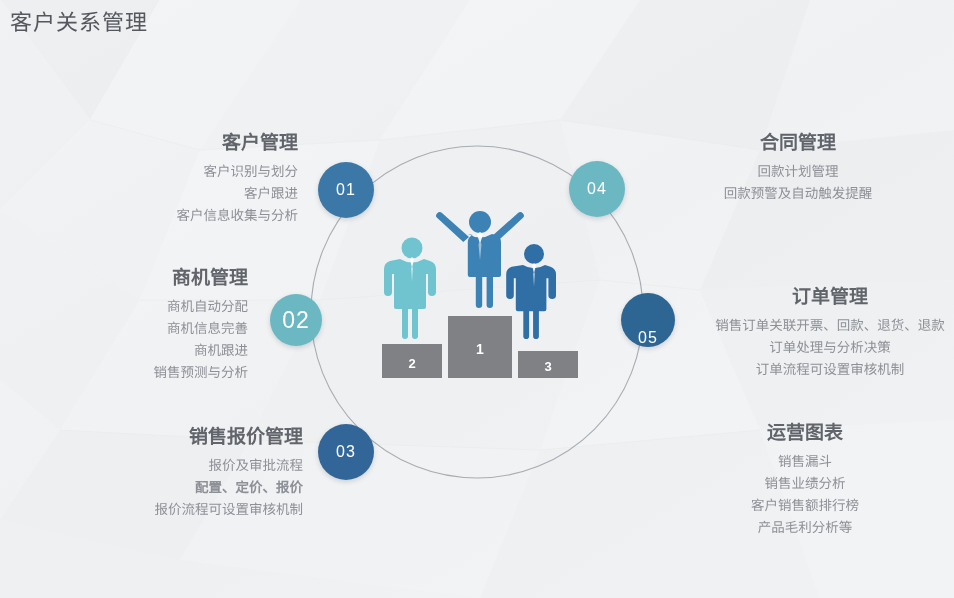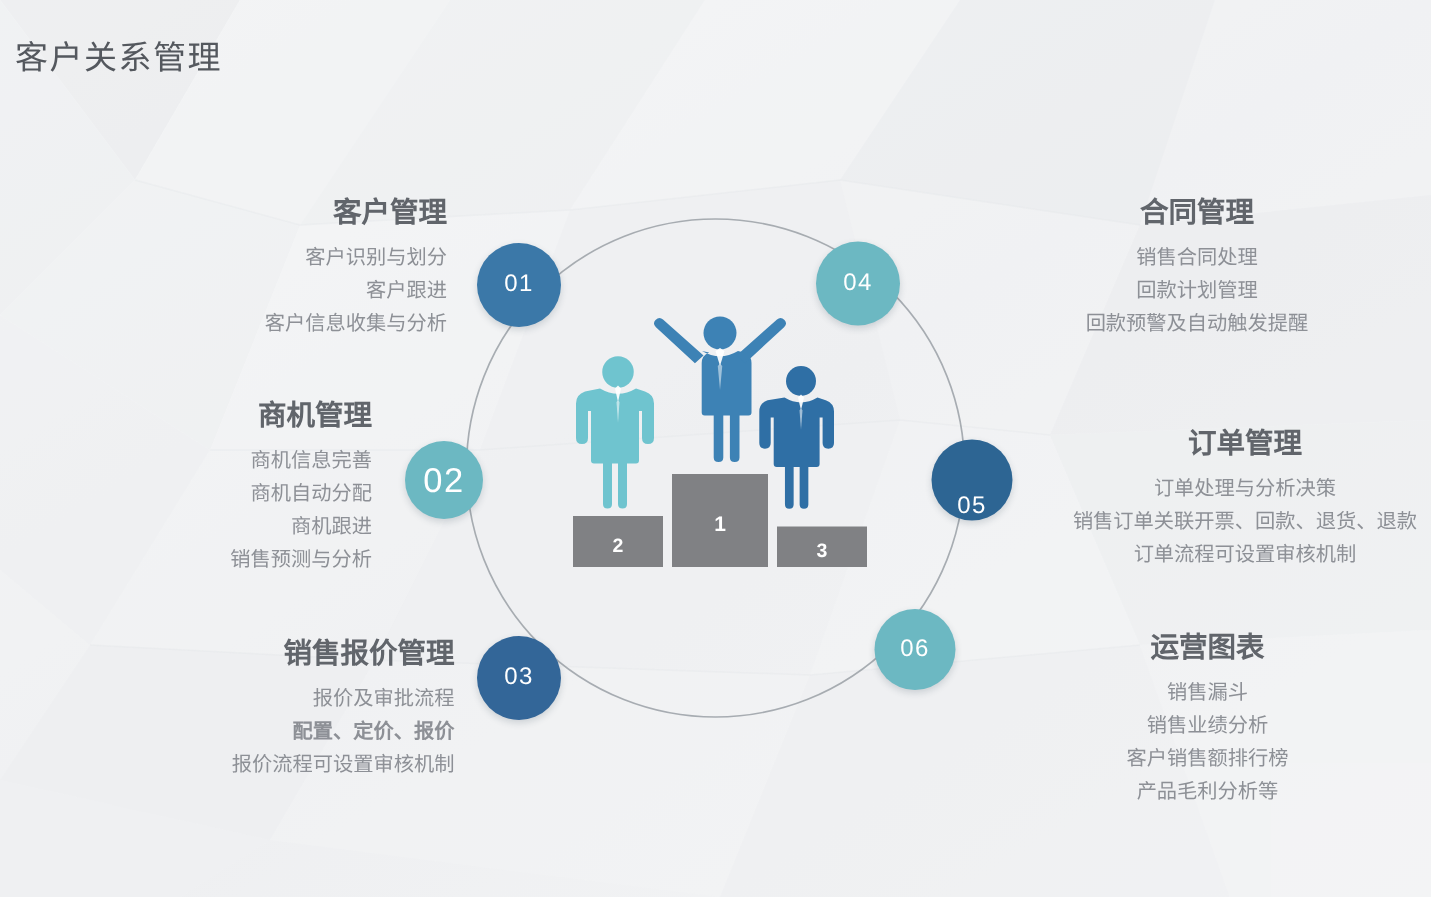--- a/index.html
+++ b/index.html
@@ -24,21 +24,21 @@
   #bg-poly {
     position: absolute;
     left: 0; top: 0;
     width: 954px;
     height: 598px;
     pointer-events: none;
   }
   #page-title {
     position: absolute;
     left: 10px;
-    top: 20px;
+    top: 4px;
     font-size: 22px;
     color: #54585e;
     letter-spacing: 1px;
     white-space: nowrap;
   }
   #ring-svg {
     position: absolute;
     left: 0; top: 0;
     width: 954px;
     height: 598px;
@@ -140,63 +140,59 @@
 
   <div class="node" style="left: 318px; top: 162px; width: 56px; height: 56px; background-color: rgb(59, 120, 168);">
     <span>01</span>
   </div>
   <div class="node" style="left: 270px; top: 294px; width: 52px; height: 52px; font-size: 23px; background-color: rgb(108, 184, 194);">
     <span>02</span>
   </div>
   <div class="node" style="left: 318px; top: 424px; width: 56px; height: 56px; background-color: rgb(51, 102, 152);">
     <span>03</span>
   </div>
-  <div class="node" style="left: 544px; top: 161px; width: 56px; height: 56px; background-color: rgb(108, 184, 194);">
+  <div class="node" style="left: 569px; top: 161px; width: 56px; height: 56px; background-color: rgb(108, 184, 194);">
     <span>04</span>
   </div>
   <div class="node" style="left: 621px; top: 293px; width: 54px; height: 54px; background-color: rgb(45, 101, 147); align-items: flex-end;">
     <span>05</span>
-  </div>
-  <div class="node" style="left: 583px; top: 406px; width: 54px; height: 54px; background-color: rgb(108, 184, 194);">
-    <span>06</span>
   </div>
 
   <div class="group align-right" style="left:40px; top:130px; width:258px;">
     <div class="g-title" style="color: rgb(97, 101, 107);">客户管理</div>
     <div class="g-item" style="color: rgb(141, 144, 150);">客户识别与划分</div>
     <div class="g-item" style="color: rgb(141, 144, 150);">客户跟进</div>
     <div class="g-item" style="color: rgb(141, 144, 150);">客户信息收集与分析</div>
   </div>
 
   <div class="group align-right" style="left:10px; top:265px; width:238px;">
     <div class="g-title" style="color: rgb(97, 101, 107);">商机管理</div>
+    <div class="g-item" style="color: rgb(141, 144, 150);">商机自动分配</div>
     <div class="g-item" style="color: rgb(141, 144, 150);">商机信息完善</div>
-    <div class="g-item" style="color: rgb(141, 144, 150);">商机自动分配</div>
     <div class="g-item" style="color: rgb(141, 144, 150);">商机跟进</div>
     <div class="g-item" style="color: rgb(141, 144, 150);">销售预测与分析</div>
   </div>
 
   <div class="group align-right" style="left:20px; top:424px; width:283px;">
     <div class="g-title" style="color: rgb(97, 101, 107);">销售报价管理</div>
     <div class="g-item" style="color: rgb(141, 144, 150);">报价及审批流程</div>
     <div class="g-item" style="color: rgb(141, 144, 150); font-weight: bold;">配置、定价、报价</div>
     <div class="g-item" style="color: rgb(141, 144, 150);">报价流程可设置审核机制</div>
   </div>
 
   <div class="group align-left" style="left:653px; top:130px; width:290px;">
     <div class="g-title" style="color: rgb(97, 101, 107);">合同管理</div>
-    <div class="g-item" style="color: rgb(141, 144, 150);">销售合同处理</div>
     <div class="g-item" style="color: rgb(141, 144, 150);">回款计划管理</div>
     <div class="g-item" style="color: rgb(141, 144, 150);">回款预警及自动触发提醒</div>
   </div>
 
   <div class="group align-left" style="left:705px; top:284px; width:250px;">
     <div class="g-title" style="color: rgb(97, 101, 107);">订单管理</div>
+    <div class="g-item" style="color: rgb(141, 144, 150);">销售订单关联开票、回款、退货、退款</div>
     <div class="g-item" style="color: rgb(141, 144, 150);">订单处理与分析决策</div>
-    <div class="g-item" style="color: rgb(141, 144, 150);">销售订单关联开票、回款、退货、退款</div>
     <div class="g-item" style="color: rgb(141, 144, 150);">订单流程可设置审核机制</div>
   </div>
 
   <div class="group align-left" style="left:670px; top:420px; width:270px;">
     <div class="g-title" style="color: rgb(97, 101, 107);">运营图表</div>
     <div class="g-item" style="color: rgb(141, 144, 150);">销售漏斗</div>
     <div class="g-item" style="color: rgb(141, 144, 150);">销售业绩分析</div>
     <div class="g-item" style="color: rgb(141, 144, 150);">客户销售额排行榜</div>
     <div class="g-item" style="color: rgb(141, 144, 150);">产品毛利分析等</div>
   </div>

